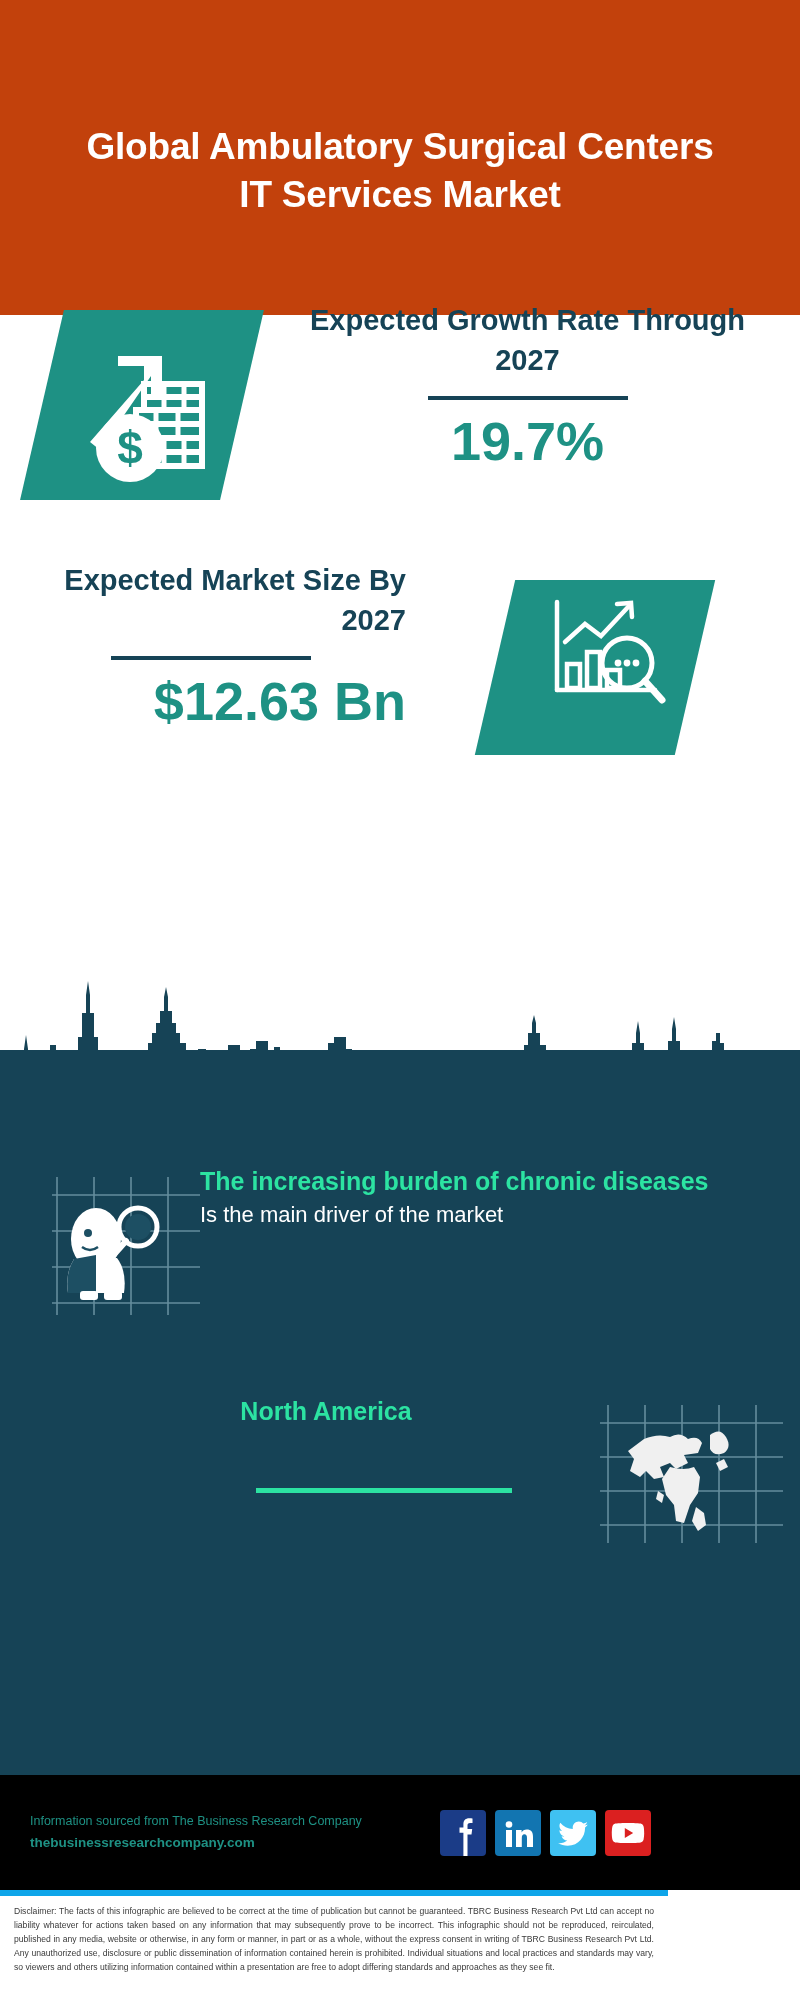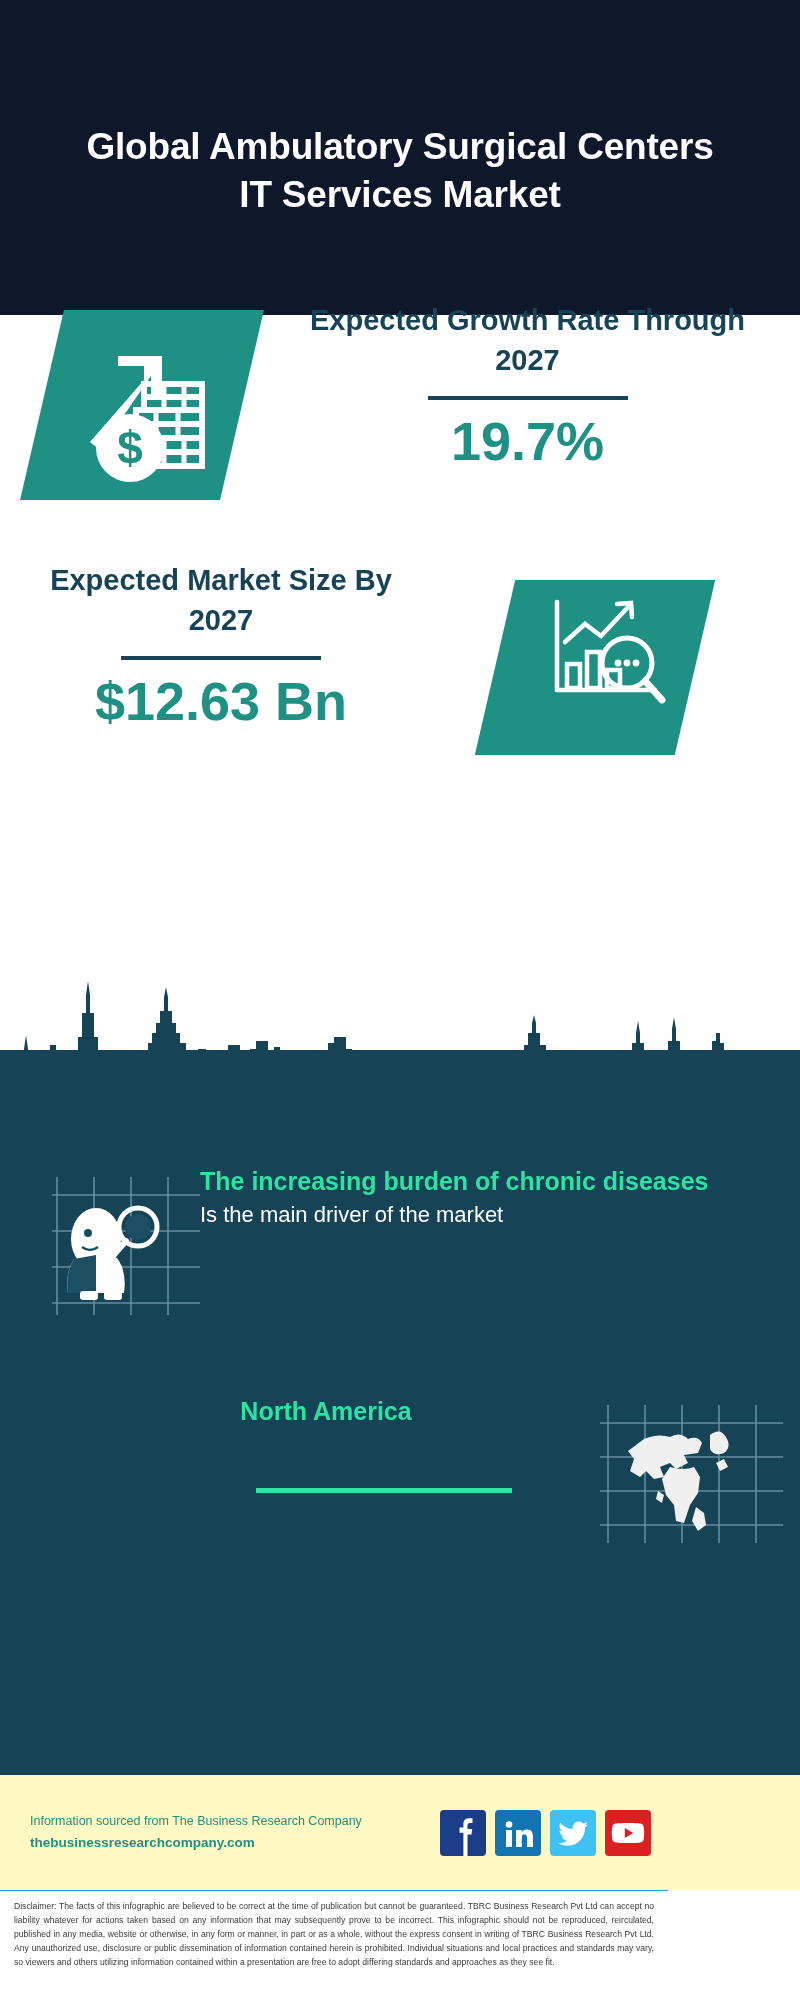--- a/index.html
+++ b/index.html
@@ -7,21 +7,21 @@
   body {
     font-family:"Liberation Sans", sans-serif;
     background:#ffffff;
     overflow:hidden;
   }
   .page { position:relative; width:800px; height:2000px; background:#fff; }
 
   
   .header {
     position:absolute; left:0; top:0; width:800px; height:315px;
-    background:#0f172a;
+    background:#c2410c;
     display:flex; align-items:center; justify-content:center;
   }
   .header-title {
     color:#ffffff;
     font-size:37px;
     font-weight:bold;
     line-height:1.28;
     text-align:center;
     letter-spacing:-0.2px;
     width:640px;
@@ -49,21 +49,21 @@
   .rule-dark {
     width:200px; height:4px; background:#164356;
     margin:16px auto 0 auto;
   }
   .stat-value-teal {
     color:#1E9184; font-size:54px; font-weight:bold; margin-top:12px; line-height:1.1;
   }
 
   
   .stat2 { position:absolute; left:0; top:560px; width:800px; height:250px; }
-  .stat2-text { position:absolute; left:26px; top:0px; width:390px; text-align:center; }
+  .stat2-text { position:absolute; left:16px; top:0px; width:390px; text-align:right; }
   .para-right {
     position:absolute; left:495px; top:20px;
     width:200px; height:175px;
     background:#1E9184;
     transform:skewX(-13deg);
   }
   .icon-chart { position:absolute; left:505px; top:20px; width:200px; height:175px; }
 
   
   .darksec {
@@ -95,37 +95,37 @@
   .region-row {
     position:absolute; left:0; top:1395px; width:800px;
     display:flex; align-items:flex-start;
   }
   .region-text { width:600px; padding-left:52px; text-align:center; }
   .region-icon { width:200px; padding-top:10px; }
 
   
   .footer {
     position:absolute; left:0; top:1775px; width:800px; height:115px;
-    background:#fef9c3;
+    background:#000000;
     display:flex; align-items:center;
   }
   .footer-src { padding-left:30px; width:440px; }
   .src-line1 { color:#1E9184; font-size:12.5px; line-height:1.75; }
   .src-line2 { color:#1E9184; font-size:13.5px; line-height:1.5;font-weight:bold; }
   .socials { display:flex; gap:9px; align-items:center; }
   .sq { width:46px; height:46px; border-radius:4px; position:relative; }
   .sq.fb { background:#1B3C87; }
   .sq.li { background:#1275B1; }
   .sq.tw { background:#3FC1F2; }
   .sq.yt { background:#DB2020; }
   .sq svg { position:absolute; left:0; top:0; }
 
   .disclaimer {
     position:absolute; left:0; top:1890px; width:668px; height:110px;
-    border-top:1px solid #0ea5e9;
+    border-top:6px solid #0ea5e9;
     padding:9px 14px 0 14px;
     color:#3a3a3a;
     font-size:8.6px;
     line-height:1.62;
     text-align:justify;
   }
 </style>
 </head>
 <body>
 

